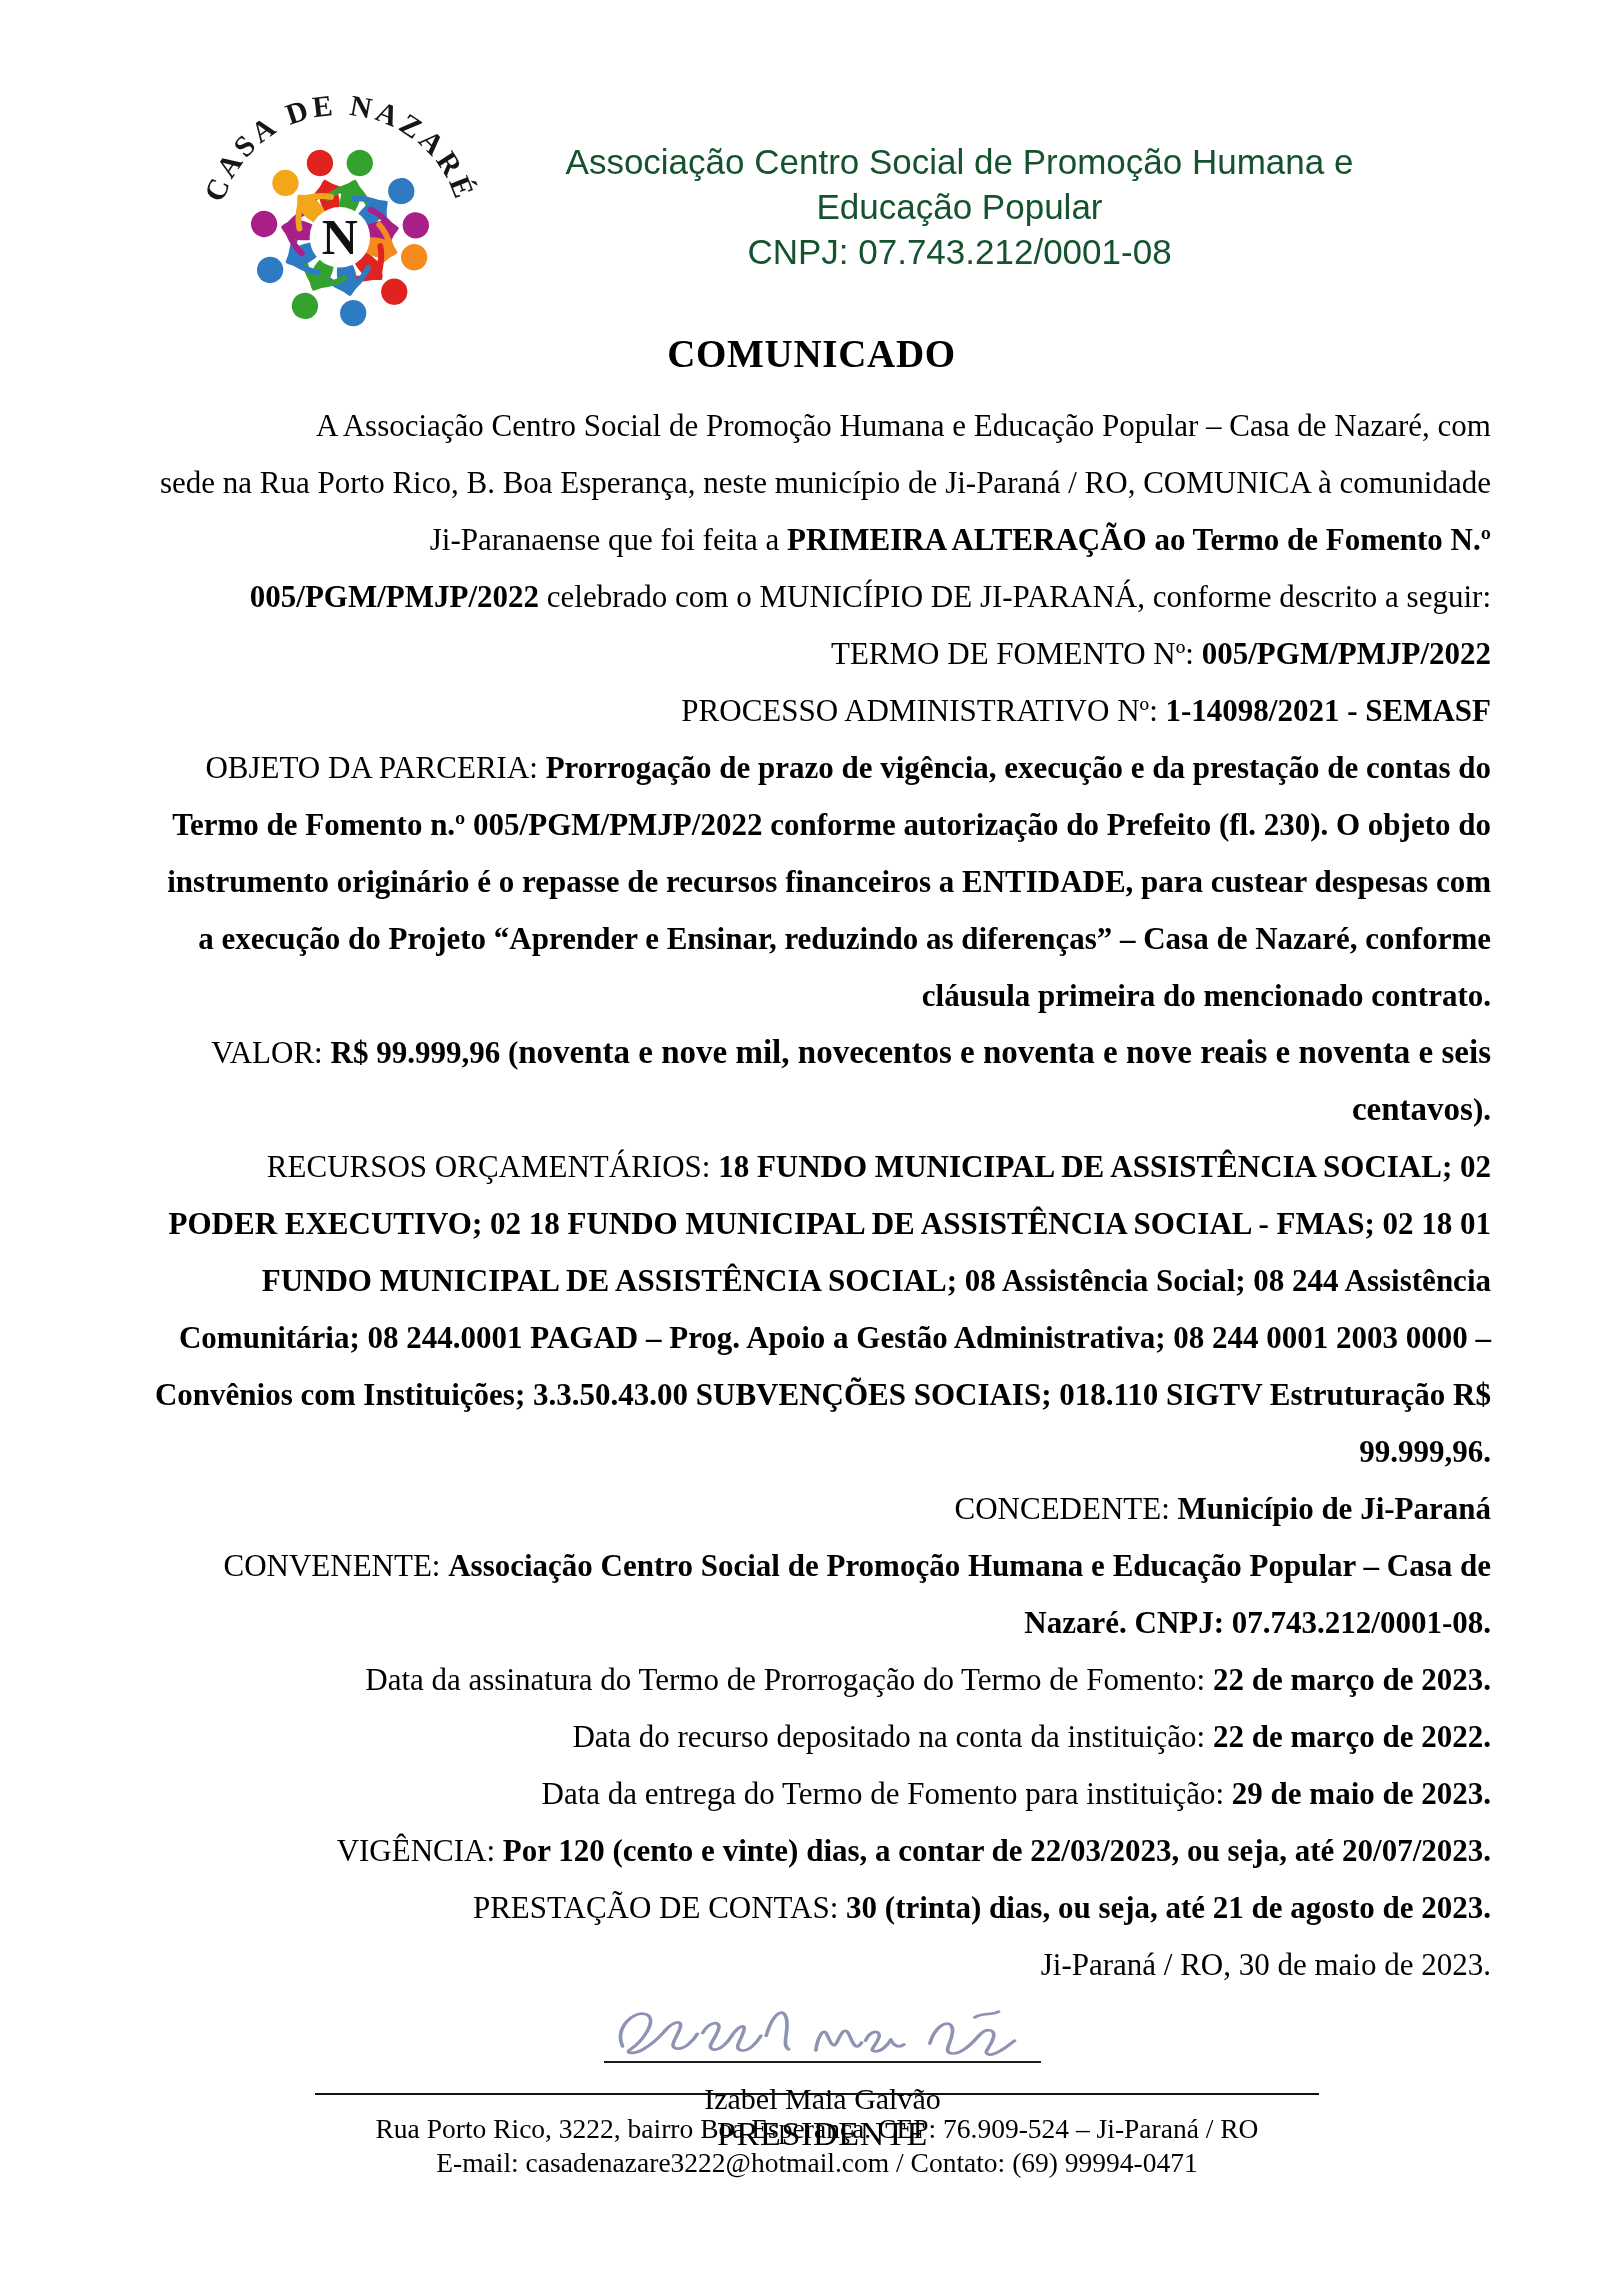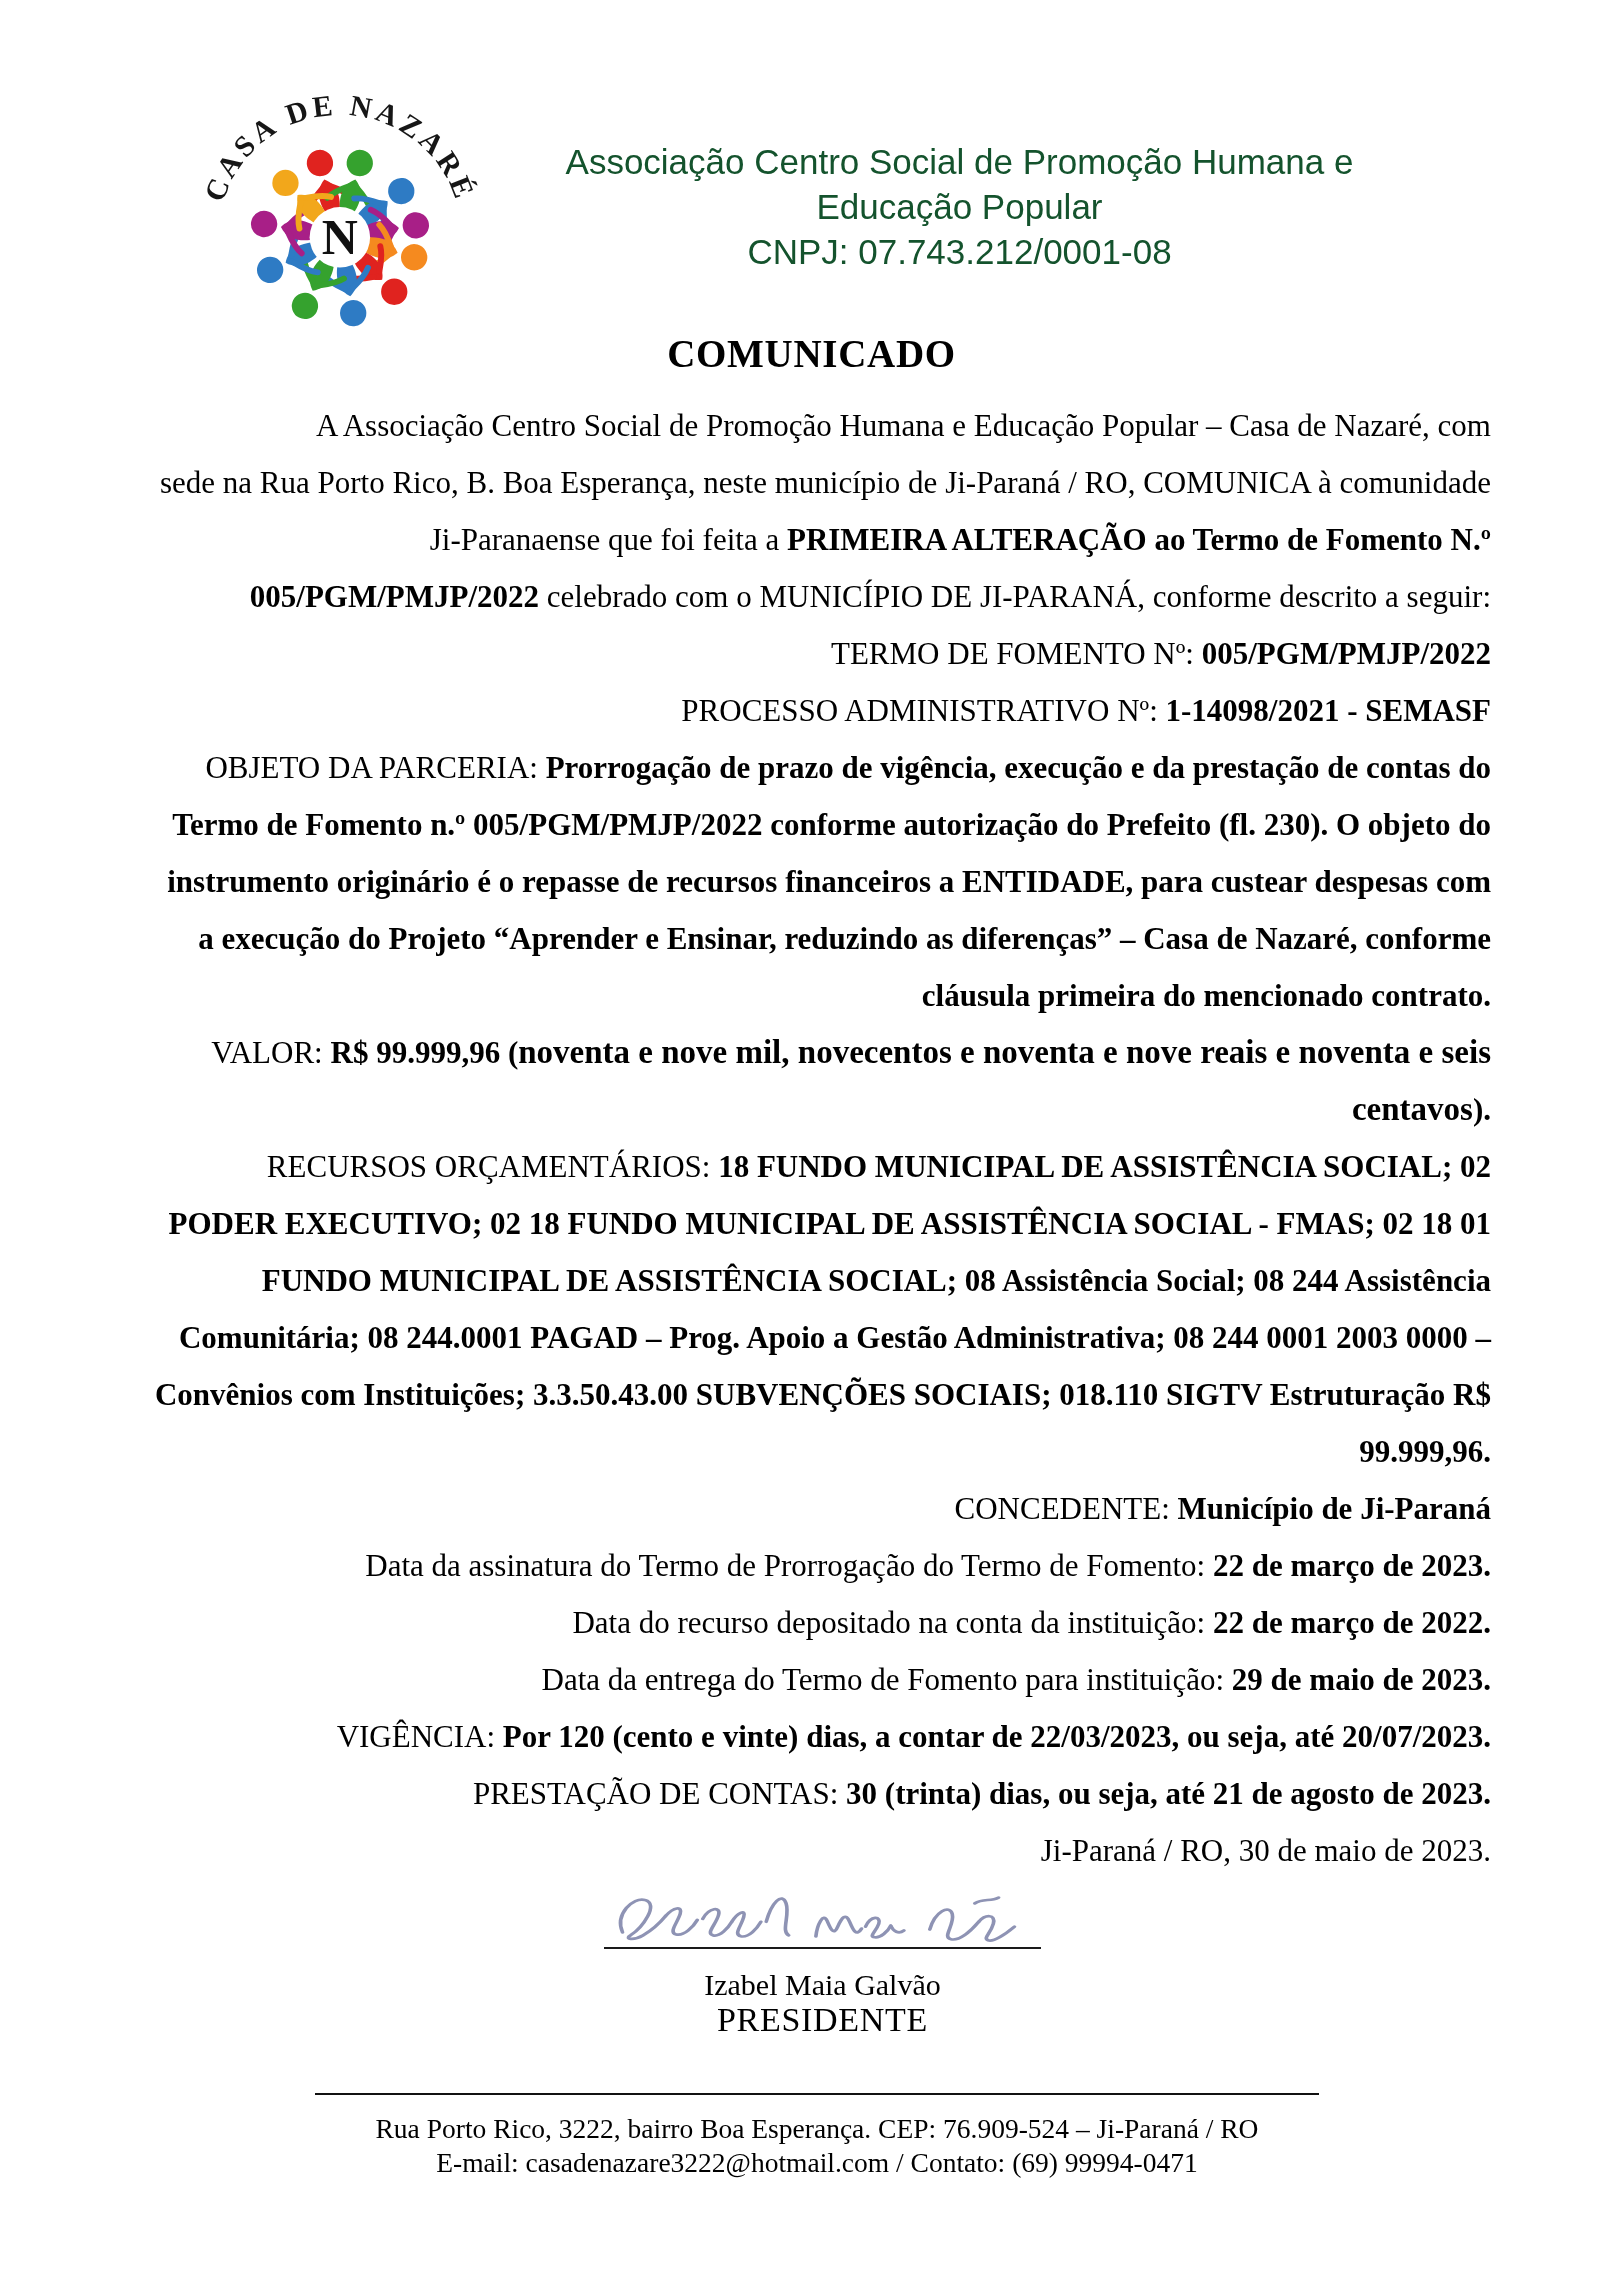--- a/index.html
+++ b/index.html
@@ -207,20 +207,21 @@
     <p><span>PROCESSO ADMINISTRATIVO Nº: </span><span class="b">1-14098/2021 - SEMASF</span></p>
 
     <p><span>OBJETO DA PARCERIA: </span><span class="b">Prorrogação de prazo de vigência, execução e da prestação de contas do Termo de Fomento n.º 005/PGM/PMJP/2022 conforme autorização do Prefeito (fl. 230). O objeto do instrumento originário é o repasse de recursos financeiros a ENTIDADE, para custear despesas com a execução do Projeto “Aprender e Ensinar, reduzindo as diferenças” – Casa de Nazaré, conforme cláusula primeira do mencionado contrato.</span></p>
 
     <p><span>VALOR: </span><span class="b">R$ 99.999,96 (</span><span class="bs">noventa e nove mil, novecentos e noventa e nove reais e noventa e seis centavos</span><span class="b">).</span></p>
 
     <p><span>RECURSOS ORÇAMENTÁRIOS: </span><span class="b">18 FUNDO MUNICIPAL DE ASSISTÊNCIA SOCIAL; 02 PODER EXECUTIVO; 02 18 FUNDO MUNICIPAL DE ASSISTÊNCIA SOCIAL - FMAS; 02 18 01 FUNDO MUNICIPAL DE ASSISTÊNCIA SOCIAL; 08 Assistência Social; 08 244 Assistência Comunitária; 08 244.0001 PAGAD – Prog. Apoio a Gestão Administrativa; 08 244 0001 2003 0000 – Convênios com Instituições; 3.3.50.43.00 SUBVENÇÕES SOCIAIS; 018.110 SIGTV Estruturação R$ 99.999,96.</span></p>
 
     <p><span>CONCEDENTE: </span><span class="b">Município de Ji-Paraná</span></p>
 
+    <p><span>CONVENENTE: </span><span class="b">Associação Centro Social de Promoção Humana e Educação Popular – Casa de Nazaré. CNPJ: 07.743.212/0001-08.</span></p>
 
     <p><span>Data da assinatura do Termo de Prorrogação do Termo de Fomento: </span><span class="b">22 de março de 2023.</span></p>
 
     <p><span>Data do recurso depositado na conta da instituição: </span><span class="b">22 de março de 2022.</span></p>
 
     <p><span>Data da entrega do Termo de Fomento para instituição: </span><span class="b">29 de maio de 2023.</span></p>
 
     <p><span>VIGÊNCIA: </span><span class="b">Por 120 (cento e vinte) dias, a contar de 22/03/2023, ou seja, até 20/07/2023.</span></p>
 
     <p><span>PRESTAÇÃO DE CONTAS: </span><span class="b">30 (trinta) dias, ou seja, até 21 de agosto de 2023.</span></p>

